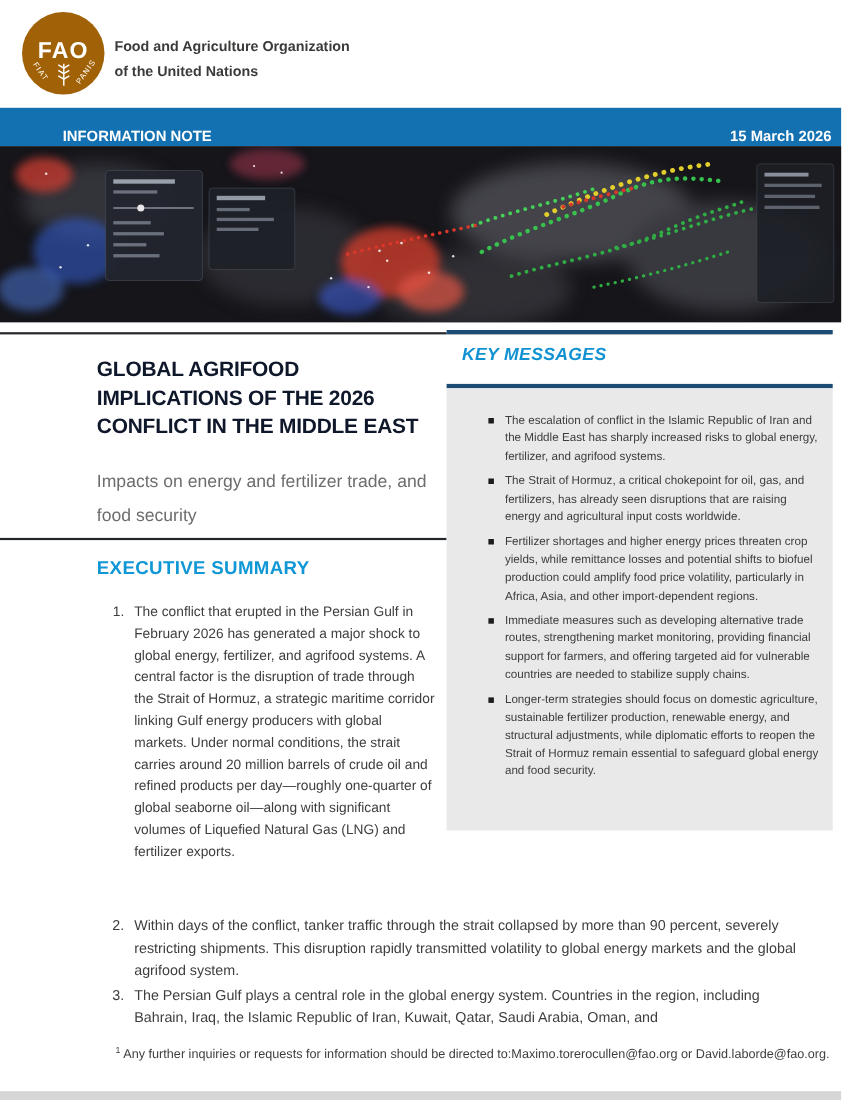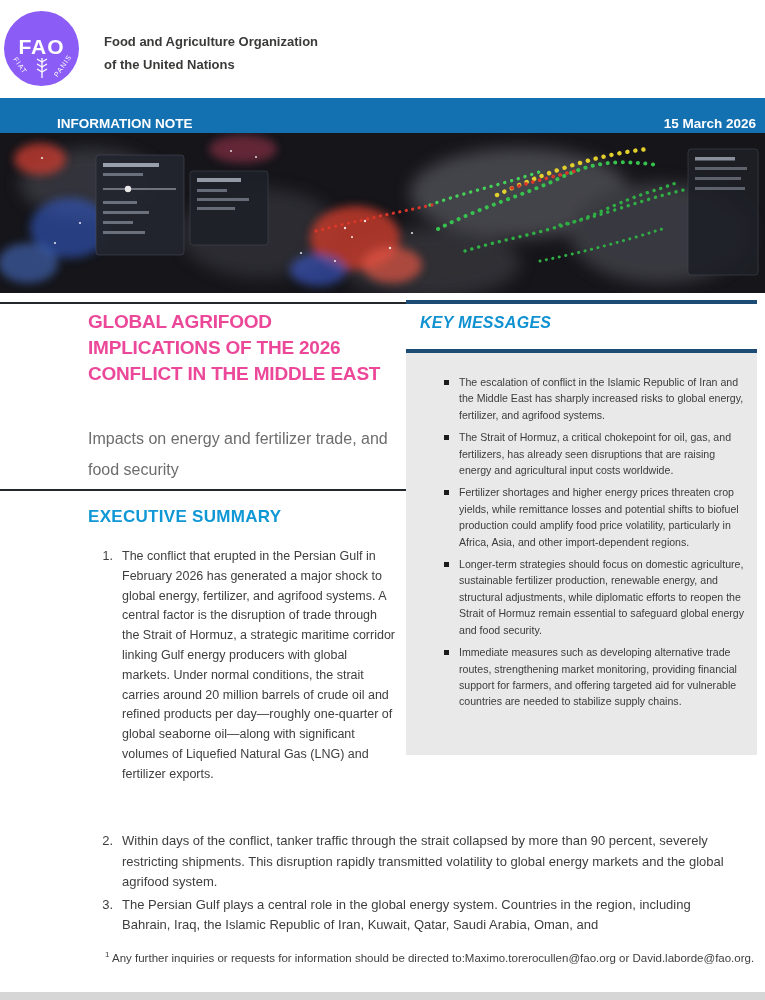--- a/index.html
+++ b/index.html
@@ -1,21 +1,21 @@
 <!DOCTYPE html>
 <html><head>
 <meta charset="utf-8">
 <style>
   html,body{margin:0;padding:0;background:#fff;}
   #page{position:relative;width:765px;height:1000px;background:#fff;overflow:hidden;
         font-family:"Liberation Sans",sans-serif;color:#3e3e3e;}
   .abs{position:absolute;}
 
   
-  #logo{left:4px;top:11px;width:75px;height:75px;border-radius:50%;background:#8b5cf6;}
+  #logo{left:20px;top:11px;width:75px;height:75px;border-radius:50%;background:#a16207;}
   #logo .fao-letters{position:absolute;left:0;right:0;top:24px;text-align:center;
         color:#fff;font-weight:bold;font-size:21px;letter-spacing:1px;}
   #logo .motto{position:absolute;color:#fff;font-size:7px;letter-spacing:1px;}
   #logo .motto.l{left:7px;bottom:17px;transform:rotate(55deg);}
   #logo .motto.r{right:4px;bottom:17px;transform:rotate(-55deg);}
   #logo svg{position:absolute;left:50%;top:46px;transform:translateX(-50%);}
   #org-name{left:104px;top:30px;font-size:13px;font-weight:bold;color:#3a3a38;line-height:23px;}
 
   
   #banner{left:0;top:98px;width:765px;height:35px;background:#1371B2;color:#fff;
@@ -27,22 +27,22 @@
   #banner sup{font-size:9px;margin-left:1px;}
 
   
   #hero{left:0;top:133px;width:765px;height:160px;background:#15151a;}
 
   
   .rule-dark{background:#23262b;height:2px;}
   #rule-left-top{left:0;top:302px;width:406px;}
   #rule-left-mid{left:0;top:489px;width:406px;}
 
-  #title{left:88px;top:309px;width:320px;font-size:19px;font-weight:bold;
-         color:#ec4899;line-height:26px;letter-spacing:-0.2px;}
+  #title{left:88px;top:324px;width:320px;font-size:19px;font-weight:bold;
+         color:#0f172a;line-height:26px;letter-spacing:-0.2px;}
   #subtitle{left:88px;top:423px;width:318px;font-size:16px;color:#6d6d6d;line-height:31px;}
   #exec-heading{left:88px;top:507px;font-size:17px;font-weight:bold;color:#0F97D6;letter-spacing:.3px;}
 
   
   .num-item{display:flex;margin-bottom:2px;}
   .num-item .n{flex:none;width:18px;text-align:right;margin-right:9px;}
   #item1{left:95px;top:547px;width:300px;font-size:12.5px;line-height:19.8px;}
   #items23{left:95px;top:831px;width:632px;font-size:13px;line-height:20.5px;}
 
   
@@ -191,25 +191,25 @@
     <div class="km-item">
       <span class="km-bullet"></span>
       <span>The Strait of Hormuz, a critical chokepoint for oil, gas, and fertilizers, has already seen disruptions that are raising energy and agricultural input costs worldwide.</span>
     </div>
     <div class="km-item">
       <span class="km-bullet"></span>
       <span>Fertilizer shortages and higher energy prices threaten crop yields, while remittance losses and potential shifts to biofuel production could amplify food price volatility, particularly in Africa, Asia, and other import-dependent regions.</span>
     </div>
     <div class="km-item">
       <span class="km-bullet"></span>
+      <span>Immediate measures such as developing alternative trade routes, strengthening market monitoring, providing financial support for farmers, and offering targeted aid for vulnerable countries are needed to stabilize supply chains.</span>
+    </div>
+    <div class="km-item">
+      <span class="km-bullet"></span>
       <span>Longer-term strategies should focus on domestic agriculture, sustainable fertilizer production, renewable energy, and structural adjustments, while diplomatic efforts to reopen the Strait of Hormuz remain essential to safeguard global energy and food security.</span>
-    </div>
-    <div class="km-item">
-      <span class="km-bullet"></span>
-      <span>Immediate measures such as developing alternative trade routes, strengthening market monitoring, providing financial support for farmers, and offering targeted aid for vulnerable countries are needed to stabilize supply chains.</span>
     </div>
   </div>
 
   <div id="items23" class="abs">
     <div class="num-item">
       <span class="n">2.</span>
       <span class="t">Within days of the conflict, tanker traffic through the strait collapsed by more than 90 percent, severely restricting shipments. This disruption rapidly transmitted volatility to global energy markets and the global agrifood system.</span>
     </div>
     <div class="num-item">
       <span class="n">3.</span>

